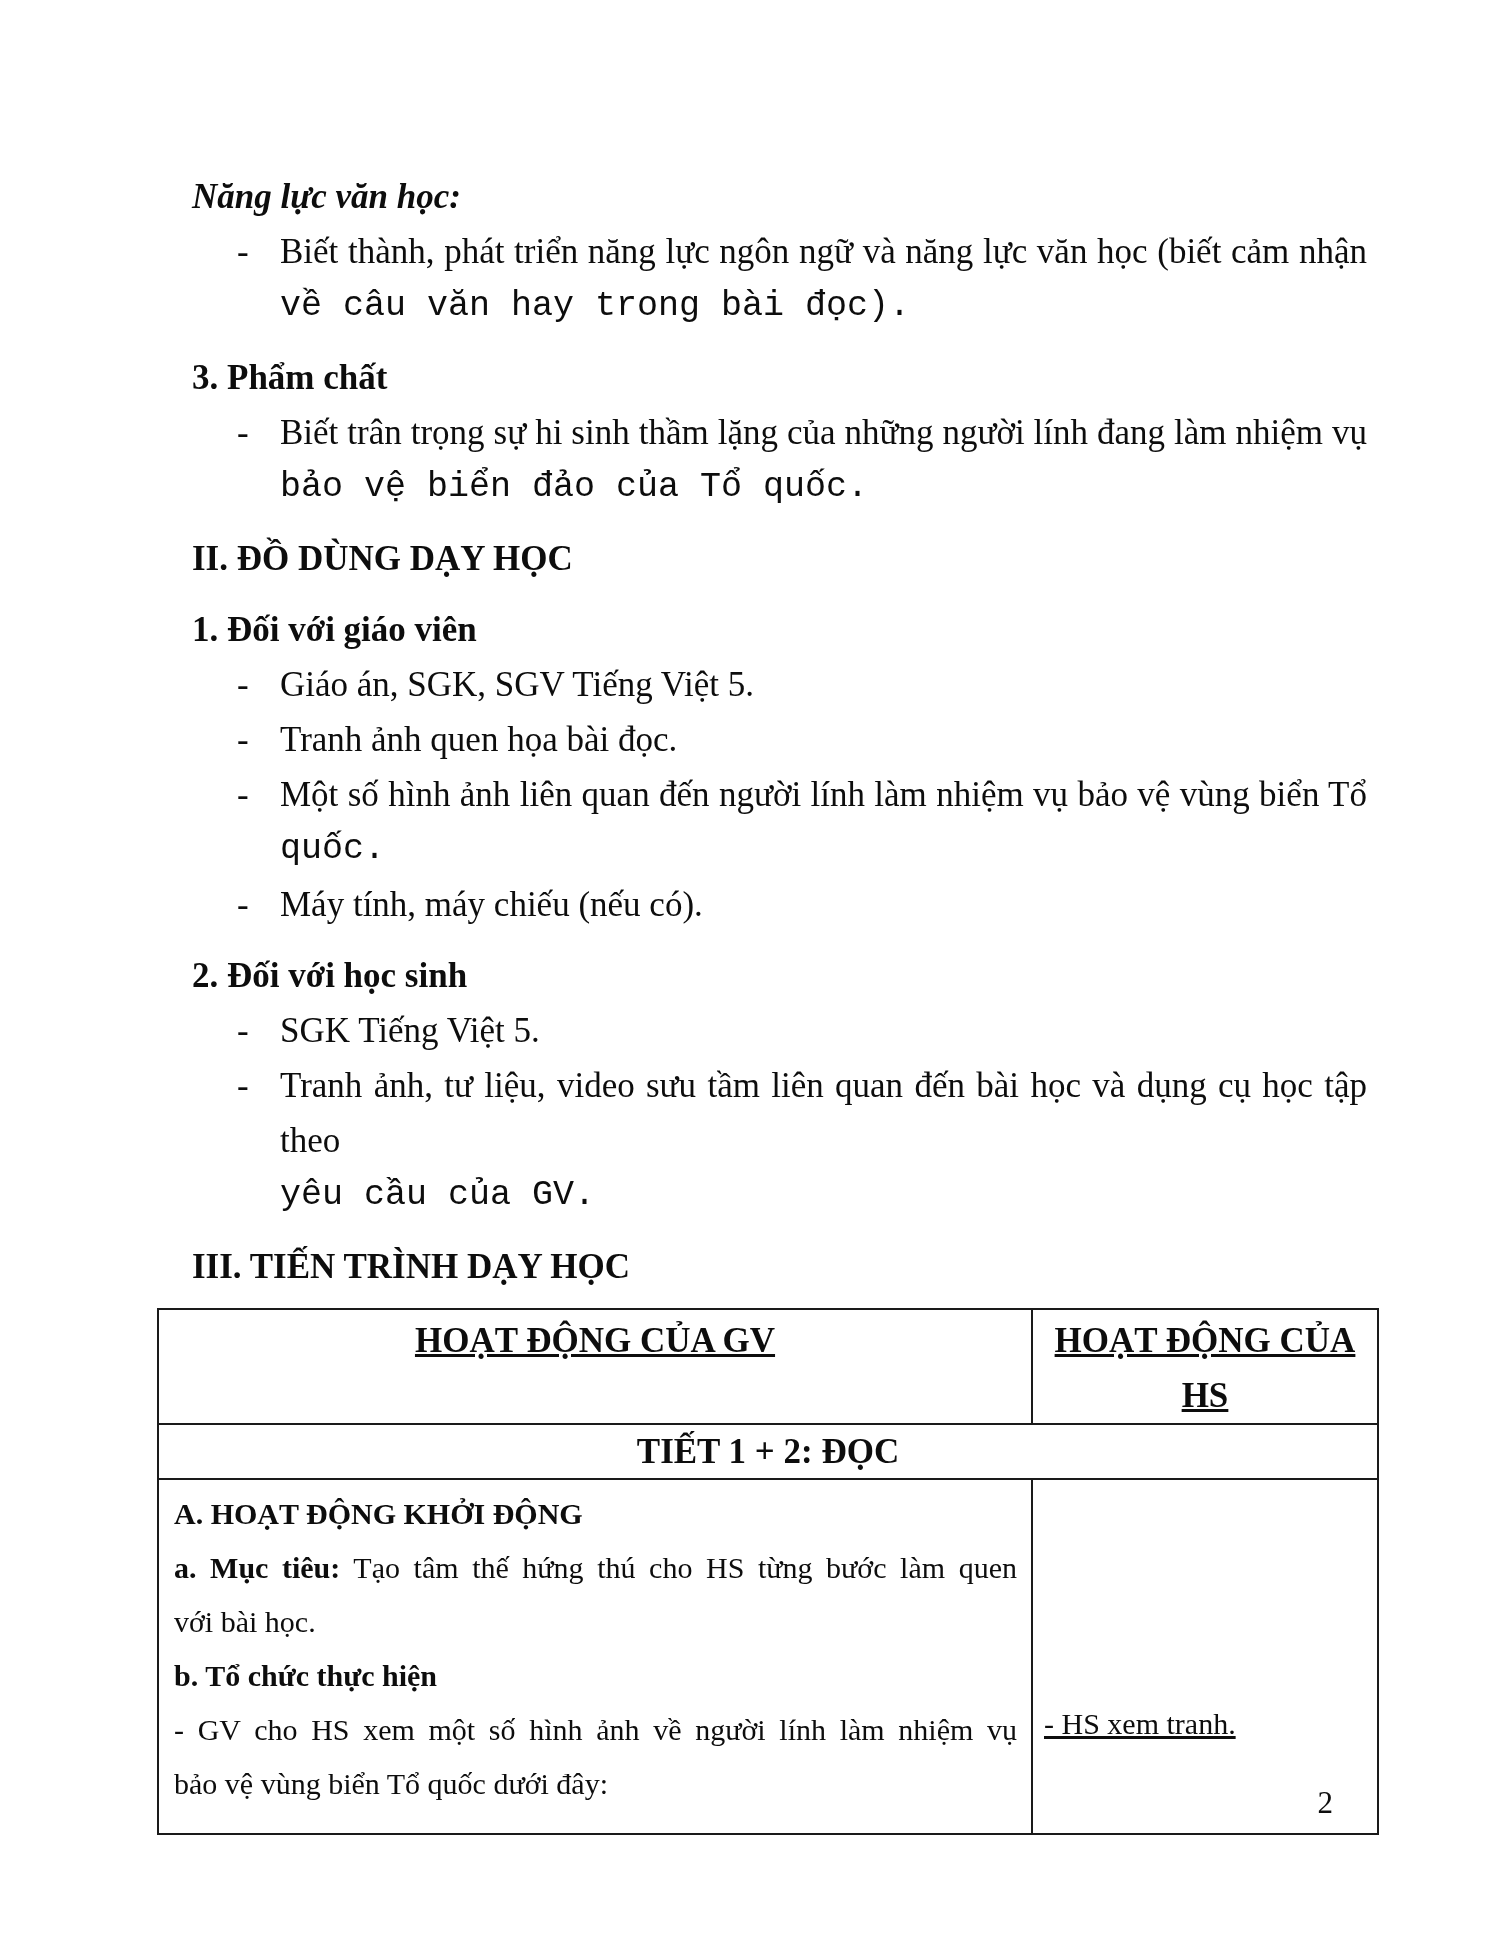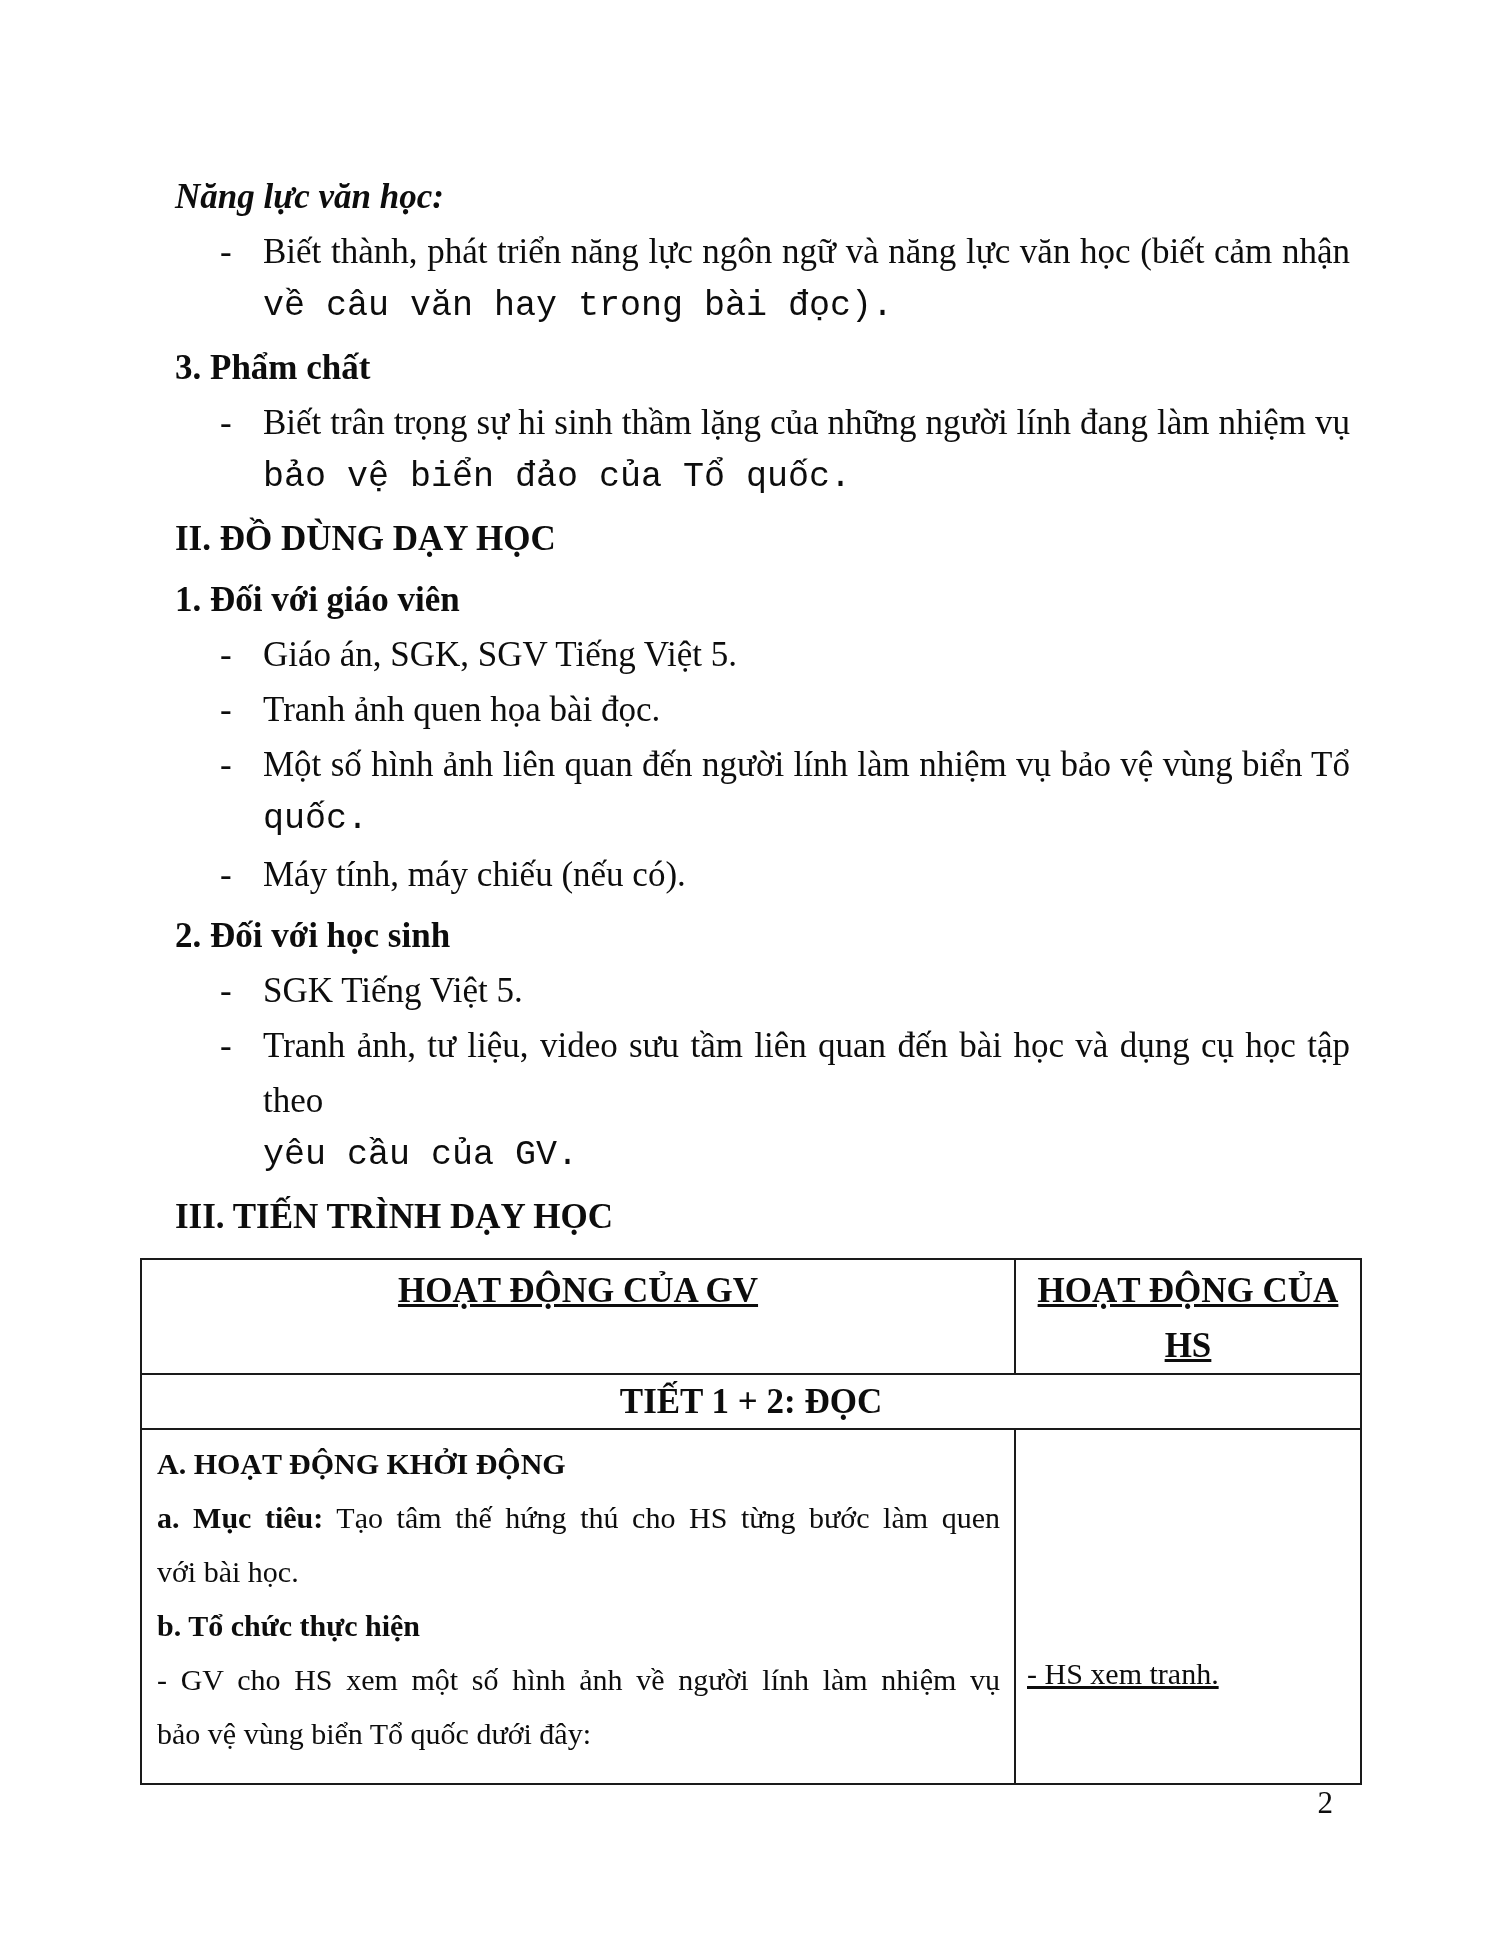--- a/index.html
+++ b/index.html
@@ -12,29 +12,29 @@
     width: 1495px;
     height: 1935px;
     background: #ffffff;
     color: #0d0d0d;
     font-family: "Liberation Serif", "DejaVu Serif", serif;
     font-size: 35px;
     overflow: hidden;
   }
   .content {
     position: absolute;
-    left: 175px;
+    left: 192px;
     top: 169px;
     width: 1175px;
   }
   .line {
     line-height: 55px;
     min-height: 55px;
   }
-  .hline { margin-top: 6px; }
+  .hline { margin-top: 16px; }
   .b  { font-weight: bold; }
   .bi { font-weight: bold; font-style: italic; }
   .bullet { position: relative; }
   .bullet .dash {
     position: absolute;
     left: 45px;
     top: 0;
     line-height: 55px;
   }
   .bullet .btxt { margin-left: 88px; }

